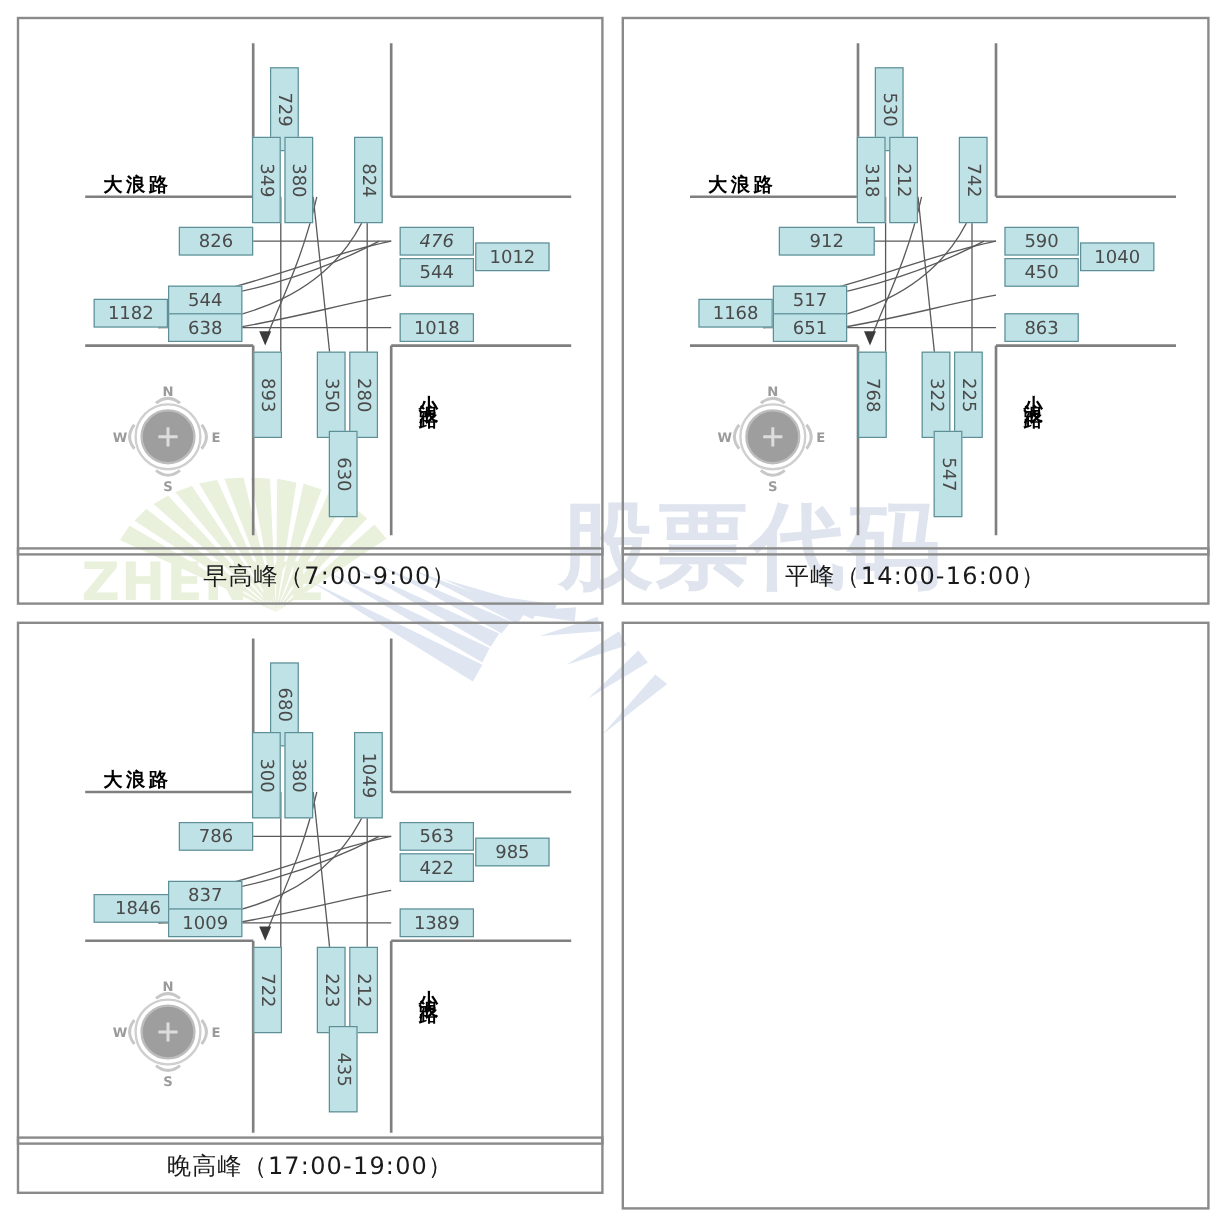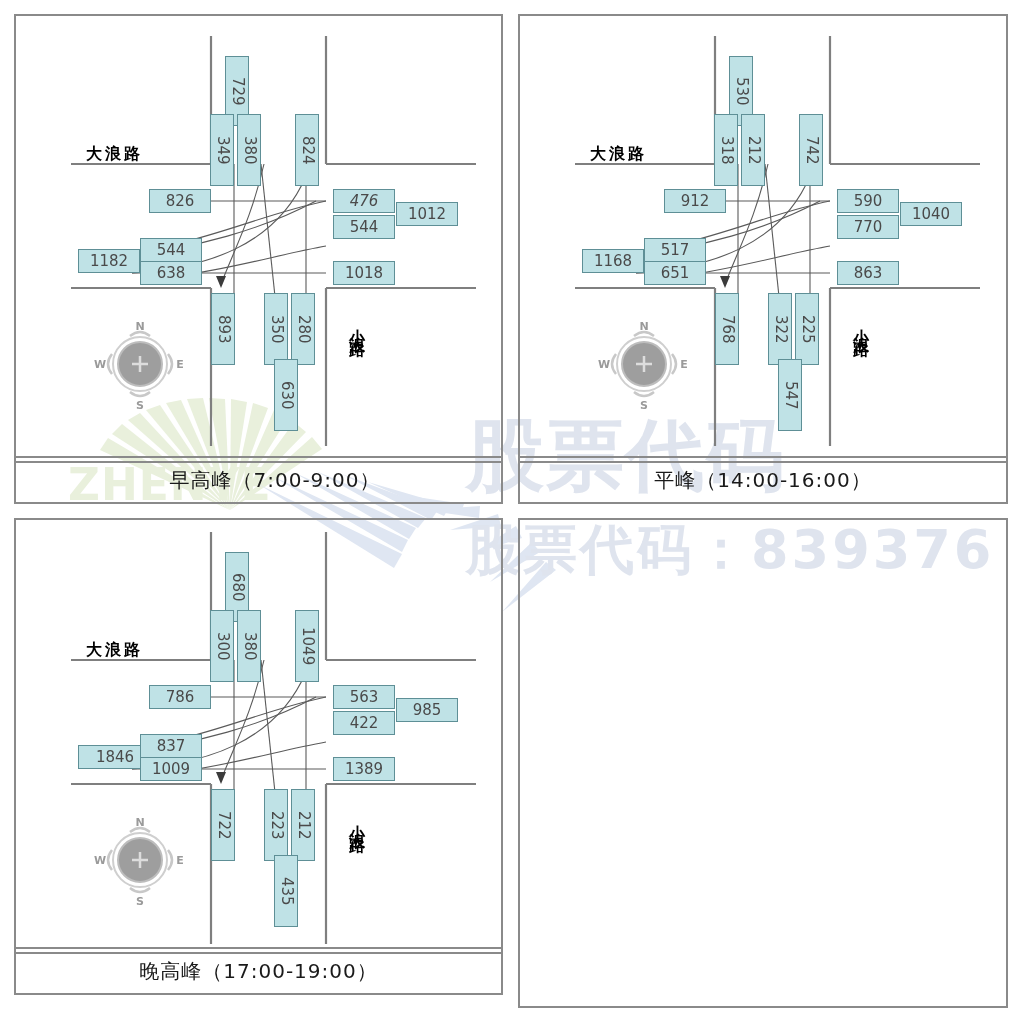--- a/index.html
+++ b/index.html
@@ -132,21 +132,20 @@
       <path d="M246 24 L314 34 L310 45 Z"></path>
         <path d="M274 40 L330 36 L329 48 Z"></path>
       <path d="M300 60 L348 44 L351 56 Z"></path>
         <path d="M322 84 L366 56 L372 68 Z"></path>
       <path d="M340 112 L382 72 L390 82 Z"></path>
         <path d="M352 142 L396 92 L406 100 Z"></path>
     </g>
   </svg>
 
   <div class="wm-text" id="wm-brand">股票代码</div>
-  <div class="wm-text" id="wm-code">股票代码：839376</div>
 </div>
 
 <div class="panel" id="panel-1">
   <div class="diagram">
 
     <svg width="485" height="445">
       <g stroke="#7f7f7f" stroke-width="2.2" fill="none">
         <path d="M195 20 L195 148"></path>
         <path d="M195 148 L55 148"></path>
         <path d="M310 20 L310 148"></path>
@@ -254,27 +253,27 @@
     </svg>
 
     <div class="road-name" style="left:70px;top:128px;">大浪路</div>
     <div class="road-name vert" style="left:330px;top:300px;">小浪路</div>
 
     <div class="vbox vert" style="left:209px;top:40px;width:24px;height:70px;">530</div>
     <div class="vbox vert" style="left:194px;top:98px;width:24px;height:72px;">318</div>
     <div class="vbox vert" style="left:221px;top:98px;width:24px;height:72px;">212</div>
     <div class="vbox vert" style="left:279px;top:98px;width:24px;height:72px;">742</div>
 
-    <div class="vbox" style="left:144px;top:173px;width:62px;height:24px;">912</div>
+    <div class="vbox" style="left:129px;top:173px;width:80px;height:24px;">912</div>
     <div class="vbox" style="left:62px;top:233px;width:62px;height:24px;">1168</div>
     <div class="vbox" style="left:124px;top:222px;width:62px;height:24px;">517</div>
     <div class="vbox" style="left:124px;top:245px;width:62px;height:24px;">651</div>
 
     <div class="vbox" style="left:317px;top:173px;width:62px;height:24px;">590</div>
-    <div class="vbox" style="left:317px;top:199px;width:62px;height:24px;">770</div>
+    <div class="vbox" style="left:317px;top:199px;width:62px;height:24px;">450</div>
     <div class="vbox" style="left:380px;top:186px;width:62px;height:24px;">1040</div>
     <div class="vbox" style="left:317px;top:245px;width:62px;height:24px;">863</div>
 
     <div class="vbox vert" style="left:195px;top:277px;width:24px;height:72px;">768</div>
     <div class="vbox vert" style="left:248px;top:277px;width:24px;height:72px;">322</div>
     <div class="vbox vert" style="left:275px;top:277px;width:24px;height:72px;">225</div>
     <div class="vbox vert" style="left:258px;top:343px;width:24px;height:72px;">547</div>
 
     <svg class="compass" style="left:76px;top:300px;" width="96" height="96" viewBox="0 0 96 96">
       <circle cx="48" cy="48" r="22" fill="#9e9e9e" stroke="#bdbdbd" stroke-width="2"></circle>

